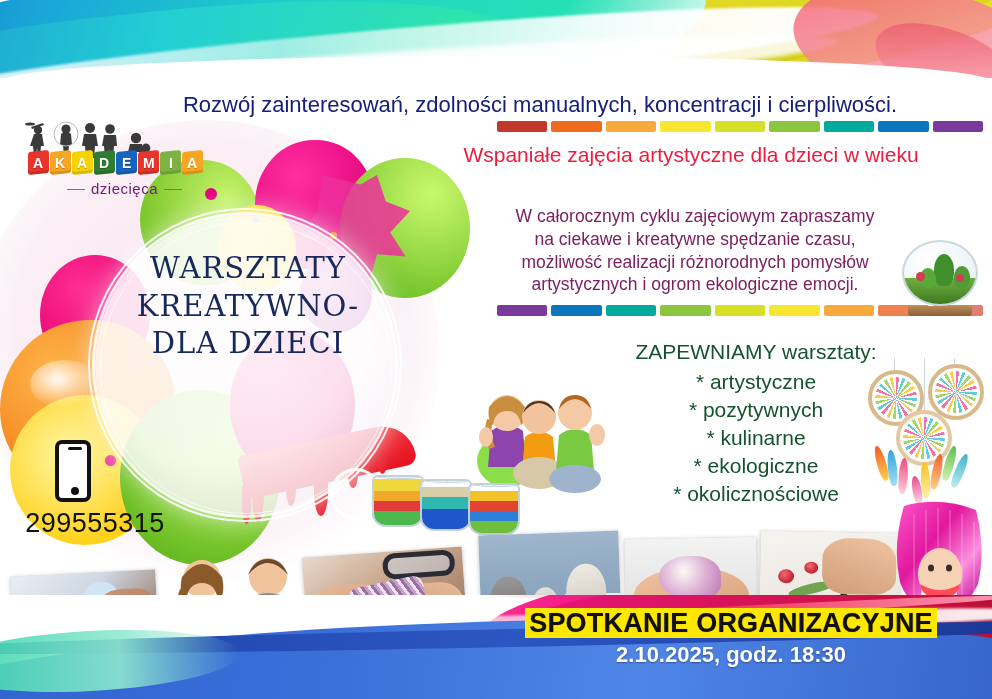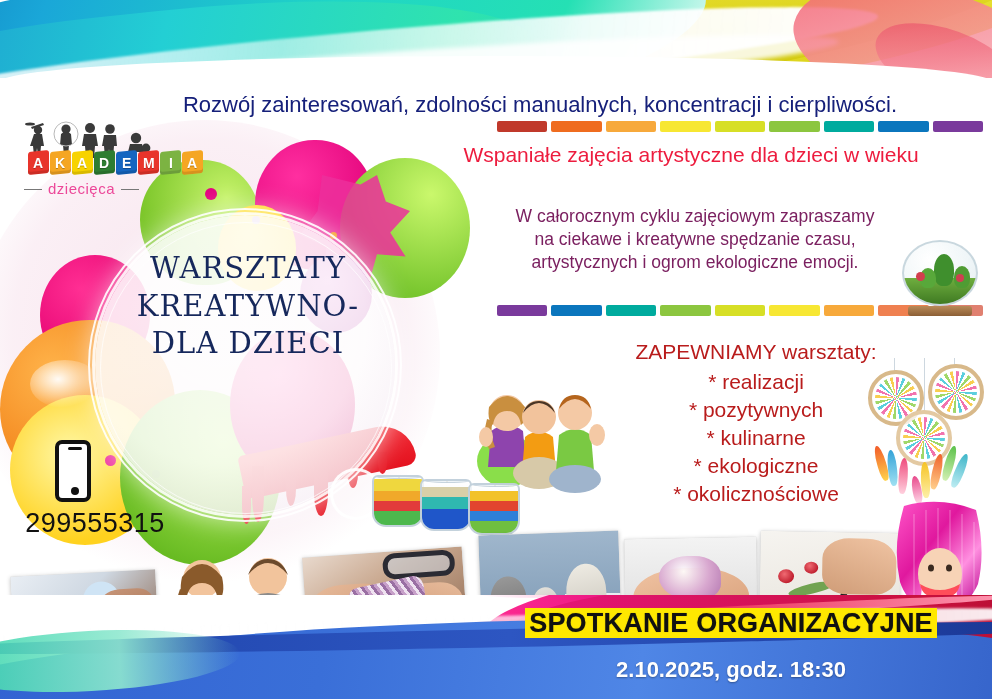--- a/index.html
+++ b/index.html
@@ -121,22 +121,22 @@
 
   
   .logo { position:absolute; left:18px; top:118px; width:170px; height:92px; }
   .logo-kids { position:absolute; left:0; top:0; width:170px; height:40px; }
   .logo-blocks { position:absolute; left:10px; top:33px; display:flex; gap:1px; }
   .blk { width:21px; height:23px; border-radius:3px; position:relative;
          display:flex; align-items:center; justify-content:center;
          font:700 14px "Liberation Sans", sans-serif; color:#fff;
          transform:skewY(-6deg); box-shadow:inset 0 -3px rgba(0,0,0,.12); }
   .blk span{ transform:skewY(6deg); display:block; text-shadow:0 1px 0 rgba(0,0,0,.25); }
-  .logo-sub { position:absolute; left:0; top:62px; width:170px; text-align:left;
-     font:400 15px "Liberation Sans", sans-serif; color:#ec4899; letter-spacing:.5px; }
+  .logo-sub { position:absolute; left:0; top:62px; width:170px; text-align:right;
+     font:400 15px "Liberation Sans", sans-serif; color:#701a75; letter-spacing:.5px; }
   .logo-sub .dash { display:inline-block; width:18px; height:1px; background:#777; vertical-align:4px; margin:0 6px; }
 
   
   .main-title {
     position:absolute; left:98px; top:250px; width:300px; text-align:center;
     font-family:"DejaVu Serif", serif; font-weight:400;
     font-size:29px; line-height:1.30; color:#16285c; letter-spacing:1px;
   }
   .main-title div { white-space:nowrap; }
 
@@ -160,21 +160,21 @@
   }
   
   .para-purple {
     position:absolute; left:400px; top:205px; width:590px; text-align:center;
     font:400 17.5px/1.30 "Liberation Sans", sans-serif; color:#7b2060;
   }
 
   
   .zap {
     position:absolute; left:596px; top:338px; width:320px; text-align:center;
-    font:400 21px/1.33 "Liberation Sans", sans-serif; color:#b91c1c;
+    font:400 21px/1.33 "Liberation Sans", sans-serif; color:#14532d;
   }
   .zap .zap-title { margin-bottom:2px; }
 
   
   .phone-icon { position:absolute; left:55px; top:440px; width:36px; height:62px;
      border:4px solid #111; border-radius:7px; background:#fff; }
   .phone-icon::before { content:""; position:absolute; left:9px; top:3px; width:14px; height:3px;
      background:#111; border-radius:2px; }
   .phone-icon::after { content:""; position:absolute; left:12px; bottom:3px; width:8px; height:8px;
      background:#111; border-radius:50%; }
@@ -339,21 +339,21 @@
     background:linear-gradient(90deg, rgba(255,255,255,0), #e8254f 40%, #ff9ab4 100%);
     border-radius:50%; transform:rotate(-3deg); }
 
   .banner-text { position:absolute; left:470px; top:608px; width:522px; text-align:center; }
   .banner-title {
     font:700 27px/1.05 "Liberation Sans", sans-serif; color:#111;
     letter-spacing:.2px; display:inline-block; padding:1px 4px;
     background:#ffe800; text-shadow:0 0 1px rgba(0,0,0,.4);
   }
   .banner-date {
-    margin-top:20px; font:700 22px/1.1 "Liberation Sans", sans-serif; color:#ffffff;
+    margin-top:5px; font:700 22px/1.1 "Liberation Sans", sans-serif; color:#ffffff;
     text-shadow:0 1px 2px rgba(0,0,0,.35);
   }
 </style>
 </head>
 <body>
 
 <div id="poster">
 
   <div class="top-band">
     <div class="tb-base"></div>
@@ -475,20 +475,21 @@
       <div class="seg" style="background: rgb(122, 58, 156);"></div>
     </div>
 
   <div class="para-red">
     <div>Wspaniałe zajęcia artystyczne dla dzieci w wieku</div>
   </div>
 
   <div class="para-purple">
     <div>W całorocznym cyklu zajęciowym zapraszamy</div>
     <div>na ciekawe i kreatywne spędzanie czasu,</div>
+    <div>możliwość realizacji różnorodnych pomysłów</div>
     <div>artystycznych i ogrom ekologiczne emocji.</div>
   </div>
 
   <div class="colorbar" id="bar-mid">
       <div class="seg" style="background: rgb(122, 58, 156);"></div>
       <div class="seg" style="background: rgb(11, 118, 189);"></div>
       <div class="seg" style="background: rgb(0, 171, 158);"></div>
       <div class="seg" style="background: rgb(140, 198, 63);"></div>
       <div class="seg" style="background: rgb(215, 223, 38);"></div>
       <div class="seg" style="background: rgb(247, 231, 51);"></div>
@@ -533,21 +534,21 @@
       <path d="M86 102 q16-12 32 0 l3 36 h-38z" fill="#7ac943"></path>
       <circle cx="102" cy="80" r="17" fill="#f4c9a5"></circle>
       <path d="M86 76 q16-20 32 0 q-3-14-16-14 q-13 0-16 14z" fill="#b5651d"></path>
       <ellipse cx="124" cy="102" rx="8" ry="11" fill="#f4c9a5"></ellipse>
       <ellipse cx="102" cy="146" rx="26" ry="14" fill="#9fb4cc"></ellipse>
     </svg>
   </div>
 
   <div class="zap">
     <div class="zap-title">ZAPEWNIAMY warsztaty:</div>
-    <div>* realizacji</div>
+    <div>* artystyczne</div>
     <div>* pozytywnych</div>
     <div>* kulinarne</div>
     <div>* ekologiczne</div>
     <div>* okolicznościowe</div>
   </div>
 
   <div class="catchers">
     <div class="thread" style="left:32px; top:0; height:16px;"></div>
     <div class="thread" style="left:92px; top:0; height:10px;"></div>
     <div class="thread" style="left:62px; top:0; height:56px;"></div>

